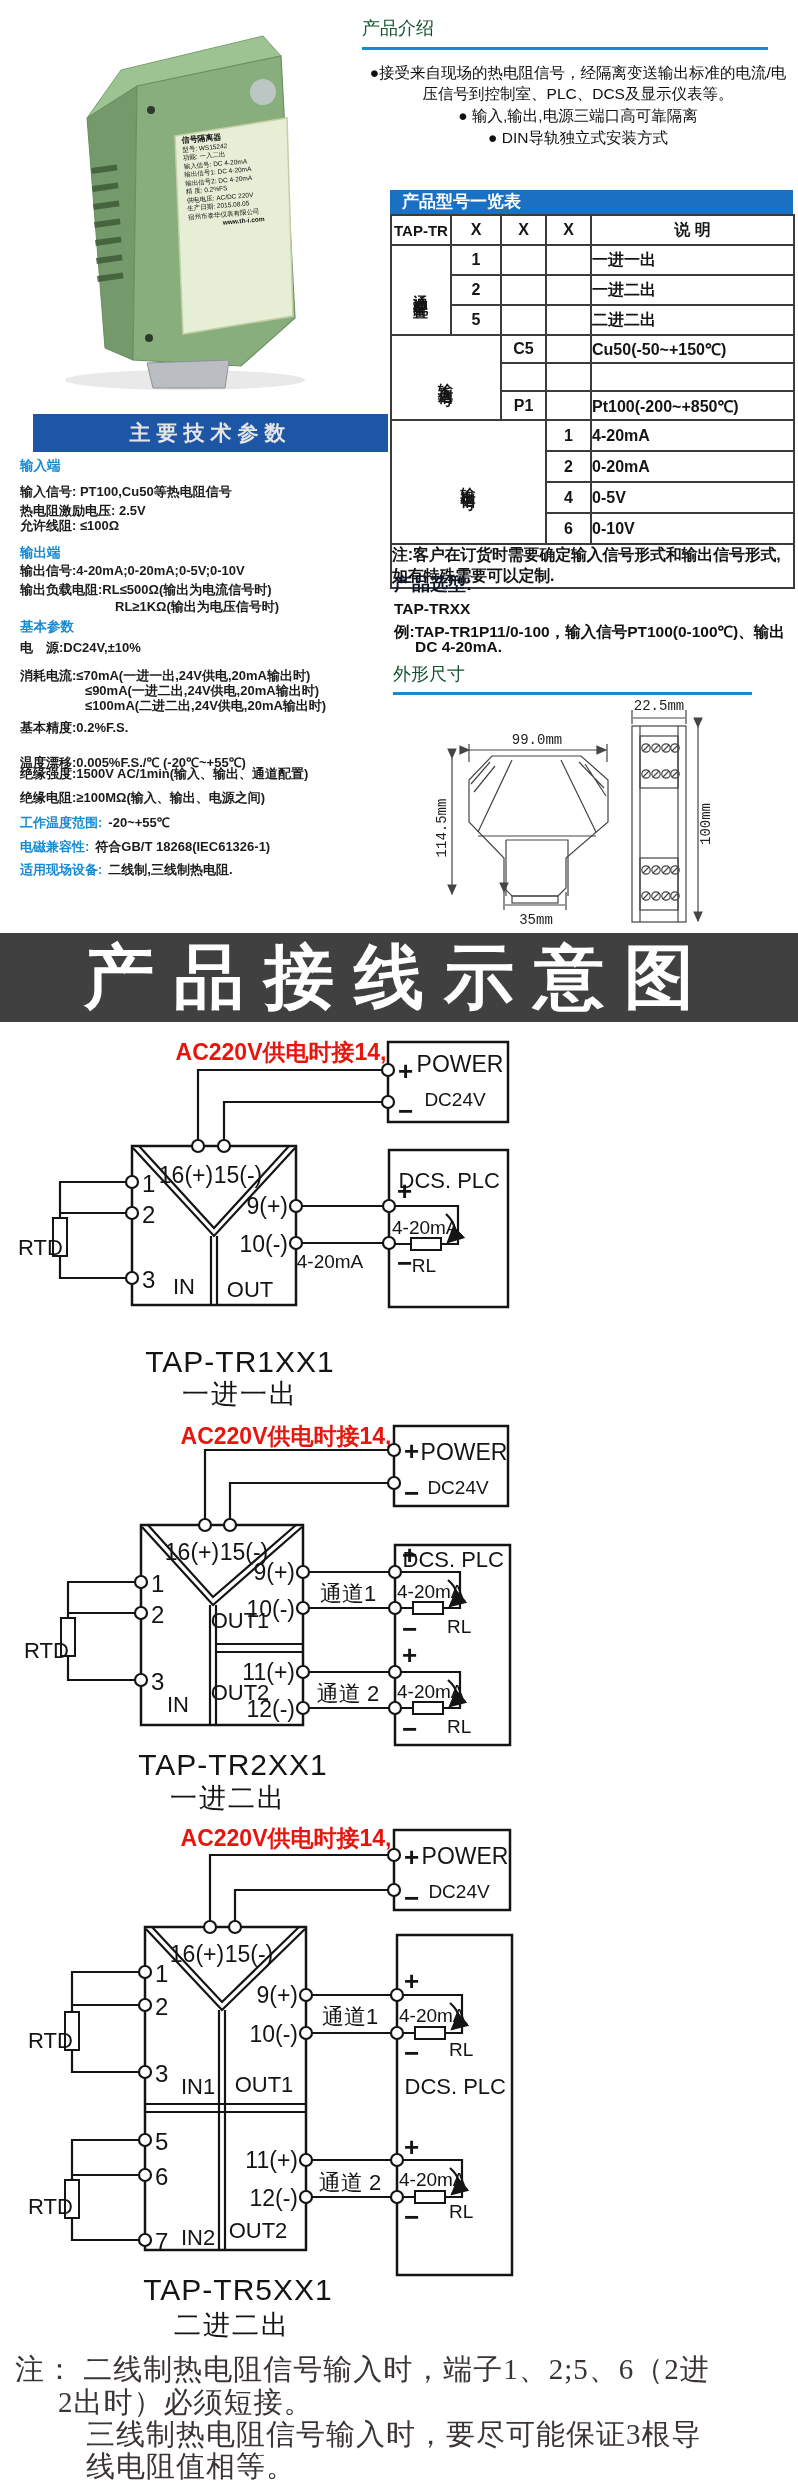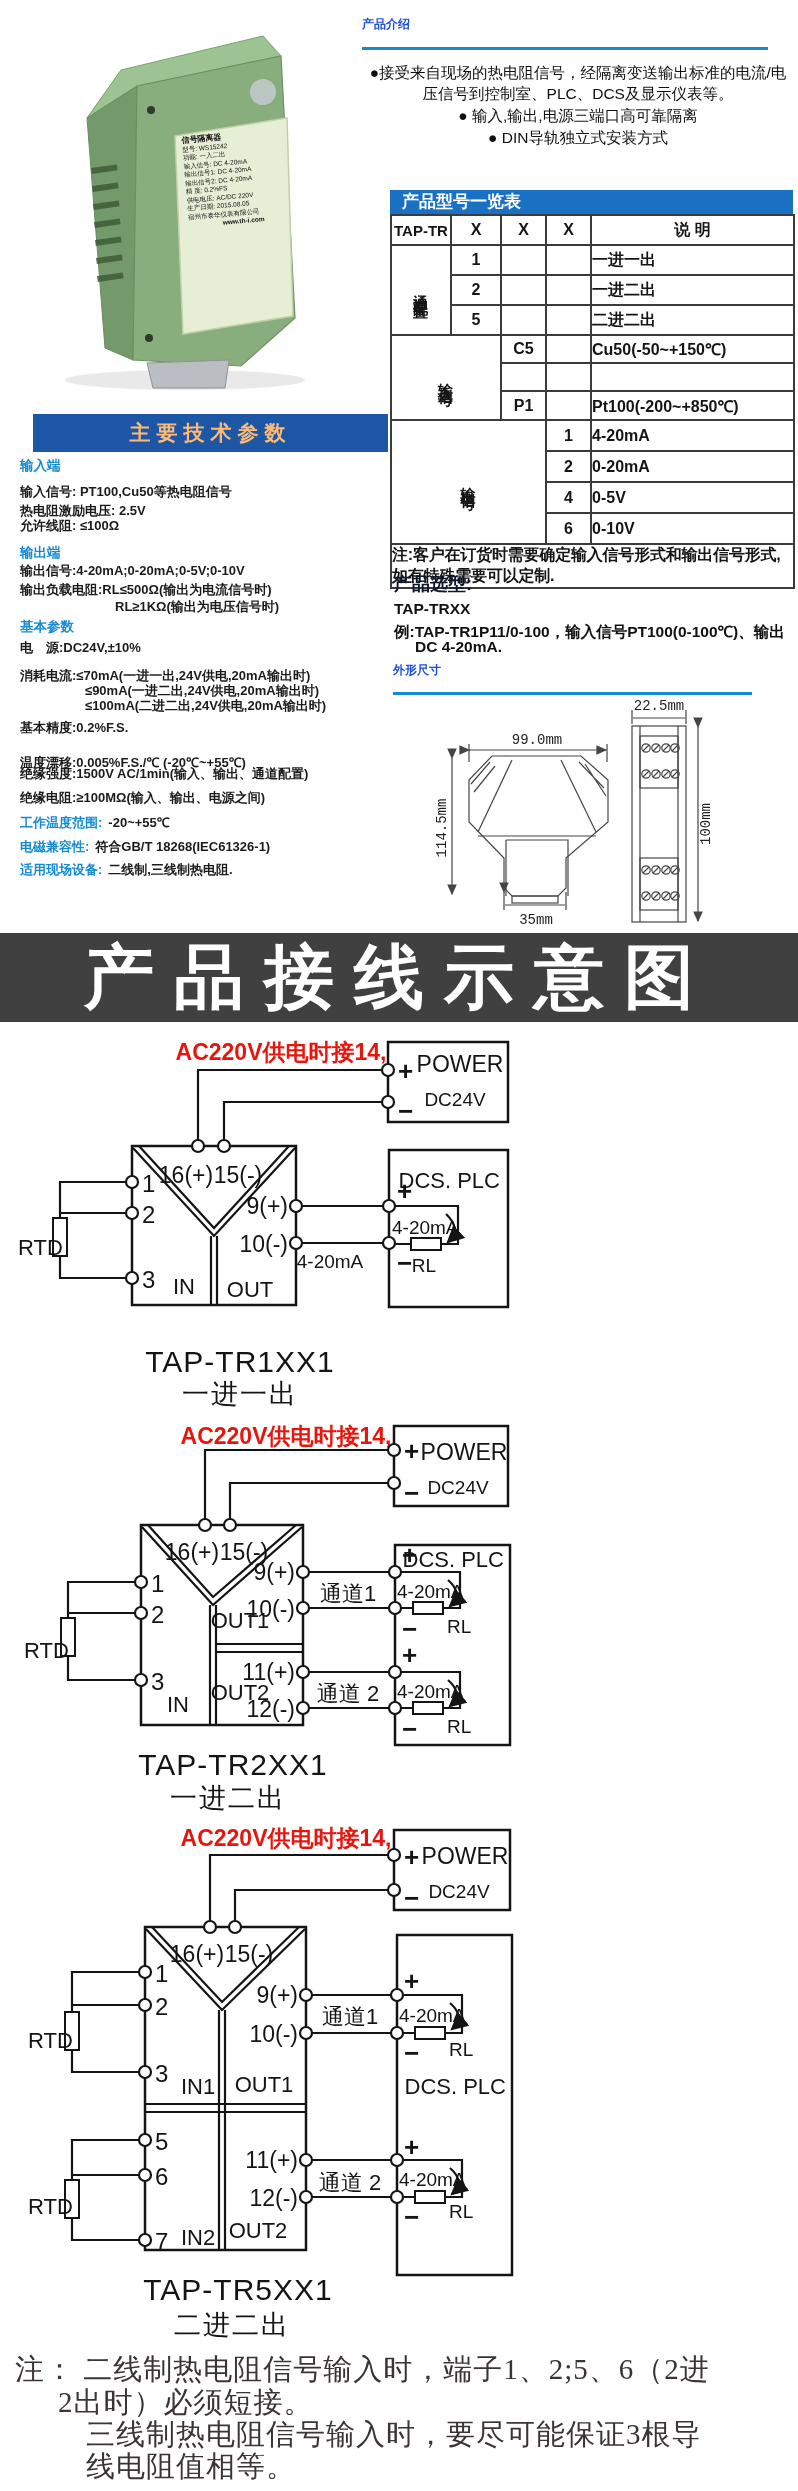--- a/index.html
+++ b/index.html
@@ -1,40 +1,40 @@
 <!DOCTYPE html>
 <html><head>
 <meta charset="utf-8">
 <style>
   html,body{margin:0;padding:0;background:#fff;}
   #page{position:relative;width:798px;height:2491px;background:#ffffff;overflow:hidden;
         font-family:"Liberation Sans",sans-serif;color:#111;}
   .abs{position:absolute;}
   
-  .h-blue{color:#1d4ed8;font-weight:700;font-size:12px;}
+  .h-blue{color:#14532d;font-weight:400;font-size:18px;}
   .rule{height:3px;background:#168bd2;}
   .bullets{font-size:15.5px;font-weight:400;line-height:21px;color:#101010;text-align:center;}
   .bullets div{margin-bottom:1px;}
   
   #mtable-wrap{left:390px;top:190px;width:403px;}
   .tbar{background:#1a70c2;color:#fff;font-weight:700;font-size:17px;line-height:24px;
         padding-left:12px;height:24px;}
   table.mt{border-collapse:collapse;table-layout:fixed;width:403px;}
   table.mt td{border:2px solid #3b3b3b;padding:0;font-size:16px;font-weight:700;color:#151515;}
   td.code{text-align:center;font-size:17px;}
   td.desc{padding-left:12px;}
   td.vlab{text-align:center;vertical-align:middle;}
   .vtext{writing-mode:vertical-rl;text-orientation:upright;letter-spacing:3px;
          font-size:15px;font-weight:700;margin:auto;display:inline-block;line-height:1;}
   td.notecell{font-size:12.6px;font-weight:700;padding:3px 4px;letter-spacing:-0.2px;}
   
   .sel-title{color:#0f172a;font-weight:700;font-size:18px;}
   .sel-line{font-size:15.5px;font-weight:600;color:#101010;}
   
-  #tech-bar{left:33px;top:414px;width:355px;height:38px;background:#1d56a5;color:#fdba74;
+  #tech-bar{left:33px;top:414px;width:355px;height:38px;background:#1d56a5;color:#e5e5e5;
             font-size:21px;font-weight:700;text-align:center;line-height:38px;letter-spacing:6px;}
   .tl{position:absolute;left:20px;font-size:13px;font-weight:700;color:#1b1b1b;white-space:nowrap;}
   .tl.head{color:#168bd2;font-size:13.5px;}
   .tl .bl{color:#168bd2;margin-right:6px;}
   
   #banner{left:0;top:933px;width:798px;height:89px;background:#404040;color:#fff;
           text-align:center;font-size:70px;font-weight:700;letter-spacing:20px;line-height:89px;}
   
   .fn{position:absolute;font-family:"Liberation Serif","DejaVu Serif",serif;
       font-size:29px;color:#3b3434;white-space:nowrap;letter-spacing:1px;}

